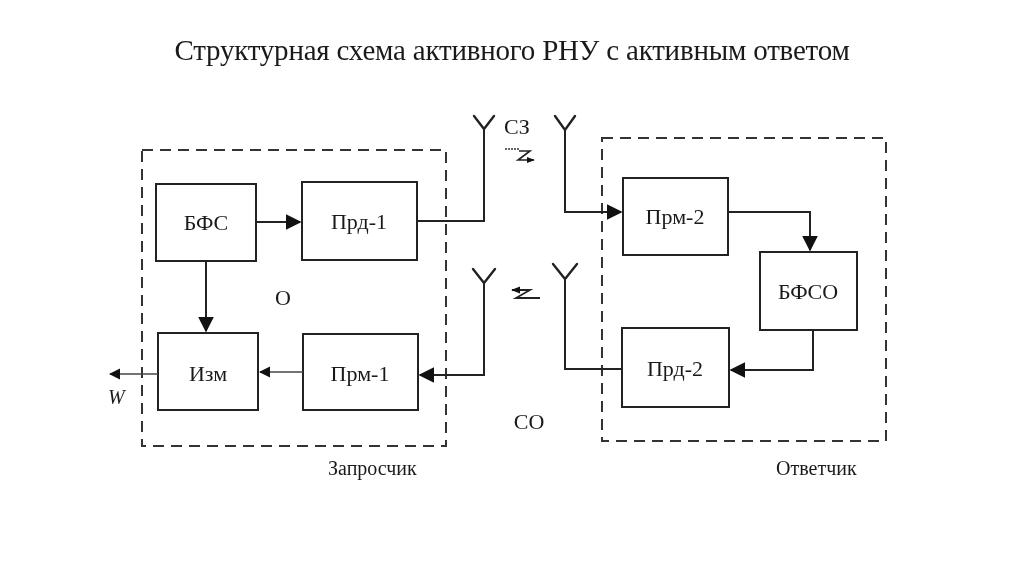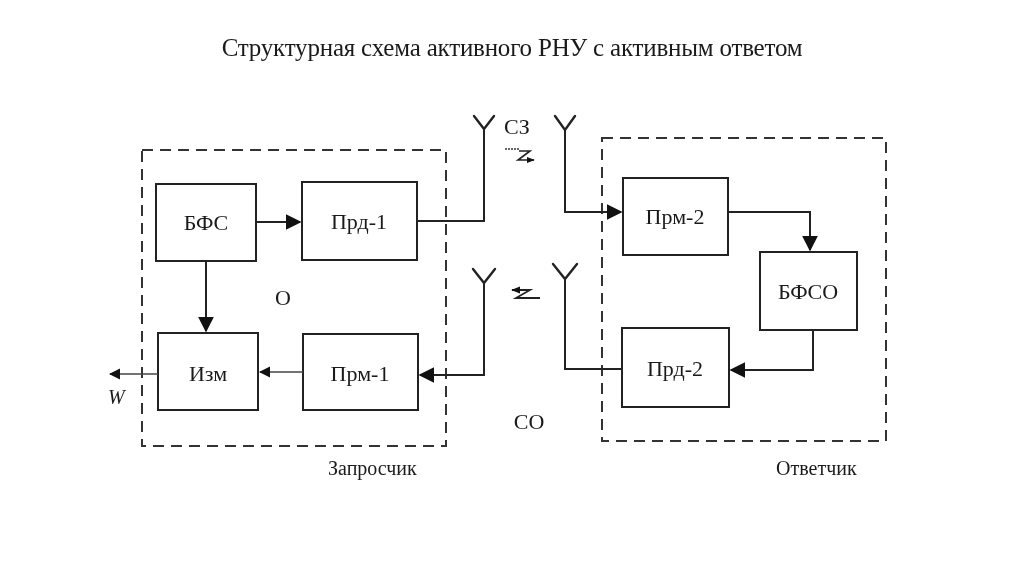--- a/index.html
+++ b/index.html
@@ -1,17 +1,17 @@
 <!DOCTYPE html>
 <html><head>
 <meta charset="utf-8">
 <style>
   html, body { margin:0; padding:0; background:#ffffff; }
   body { width:1024px; height:574px; position:relative; overflow:hidden; font-family:"Liberation Serif", "DejaVu Serif", serif; color:#1a1a1a; }
-  .title { position:absolute; left:0; top:34px; width:1024px; text-align:center; font-size:25px; color:#1a1a1a; letter-spacing:-0.2px; }
+  .title { position:absolute; left:0; top:34px; width:1024px; text-align:center; font-size:29px; color:#1a1a1a; letter-spacing:-0.2px; }
   svg.diagram { position:absolute; left:0; top:0; }
   .blk { fill:#fff; stroke:#222; stroke-width:2; }
   .dash { fill:none; stroke:#333; stroke-width:2; stroke-dasharray:11 7; }
   .wire { fill:none; stroke:#222; stroke-width:2; }
   .wire-thin { fill:none; stroke:#444; stroke-width:1.4; }
   .ant { fill:none; stroke:#222; stroke-width:2.4; stroke-linecap:round; }
   .lbl { font-family:"Liberation Serif", "DejaVu Serif", serif; font-size:22px; fill:#1a1a1a; }
   .lbl-sm { font-family:"Liberation Serif", "DejaVu Serif", serif; font-size:20px; fill:#1a1a1a; }
   .lbl-it { font-family:"Liberation Serif", "DejaVu Serif", serif; font-size:20px; font-style:italic; fill:#1a1a1a; }
 </style>

